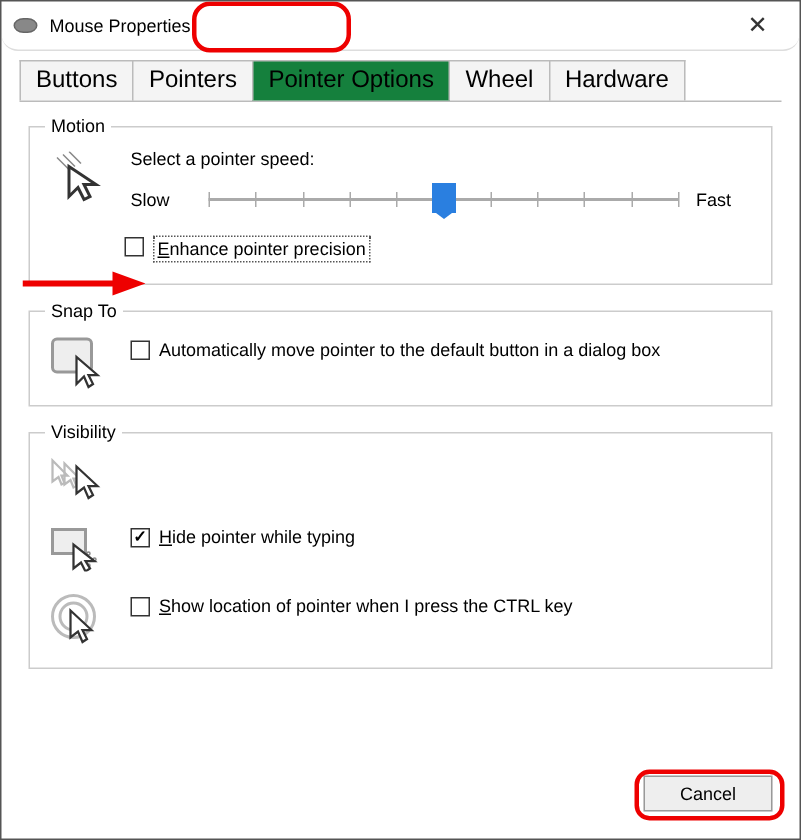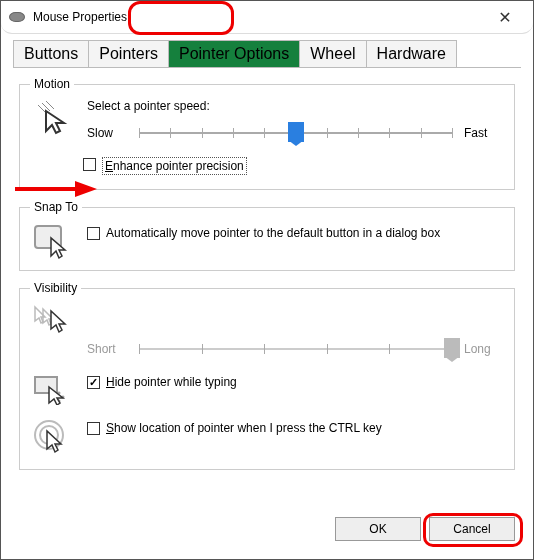--- a/index.html
+++ b/index.html
@@ -310,34 +310,20 @@
         <div class="icon-slot">
           <svg width="40" height="30">
             <g fill="none" stroke="#bbb" stroke-width="1.5">
               <polygon points="2,2 2,16 6,13 8,18 10,17 8,12 12,12"></polygon>
               <polygon points="10,4 10,18 14,15 16,20 18,19 16,14 20,14"></polygon>
             </g>
             <polygon points="18,6 18,24 23,20 26,27 29,25 26,19 32,19" fill="#fff" stroke="#333" stroke-width="1.5"></polygon>
           </svg>
         </div>
       </div>
-      <div class="vis-sub slider-row">
-        <div class="end disabled-text">Short</div>
-        <div class="slider disabled" id="trail-slider">
-          <div class="track"></div>
-        <div class="tick" style="left: 0%;"></div>
-            <div class="tick" style="left: 20%;"></div>
-            <div class="tick" style="left: 40%;"></div>
-            <div class="tick" style="left: 60%;"></div>
-            <div class="tick" style="left: 80%;"></div>
-            <div class="tick" style="left: 100%;"></div>
-            <div class="thumb" style="left: 100%;"></div>
-          </div>
-        <div class="end right disabled-text">Long</div>
-      </div>
     </div>
 
     <div class="vis-block">
       <div class="row">
         <div class="icon-slot">
           <svg width="40" height="32">
             <rect x="2" y="4" width="22" height="16" fill="#eee" stroke="#999" stroke-width="2"></rect>
             <g stroke="#888" stroke-width="1" fill="none">
               <circle cx="22" cy="22" r="1"></circle>
                 <circle cx="26" cy="20" r="1"></circle>
@@ -372,15 +358,14 @@
           </div>
         </div>
       </div>
     </div>
 
   </fieldset>
 
 </div>
 
 <div class="buttons">
-  <button class="btn">OK</button>
   <button class="btn">Cancel</button>
 </div>
 
 </body></html>

